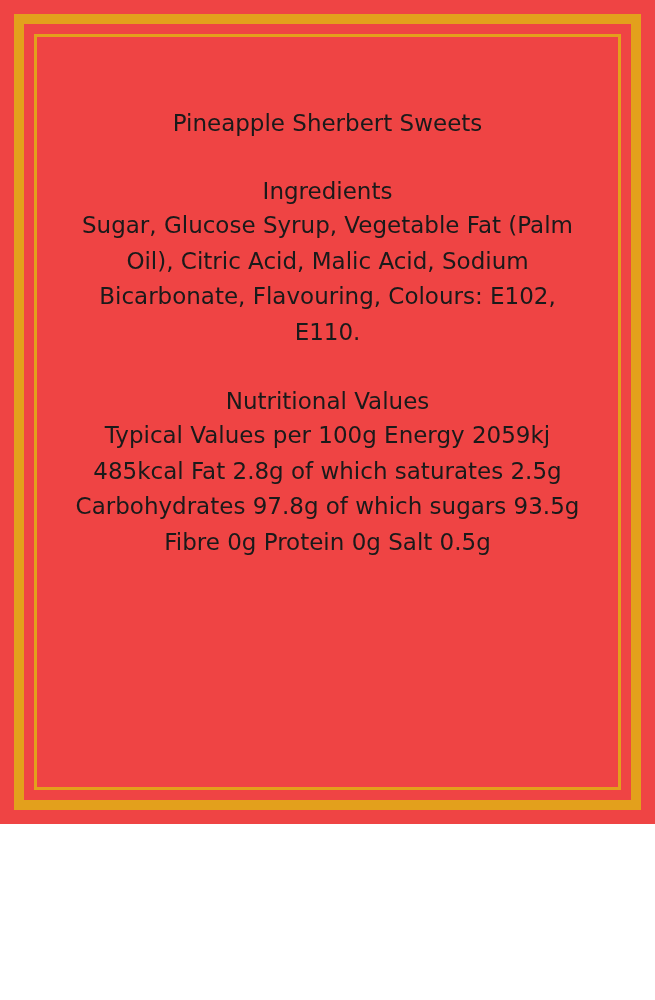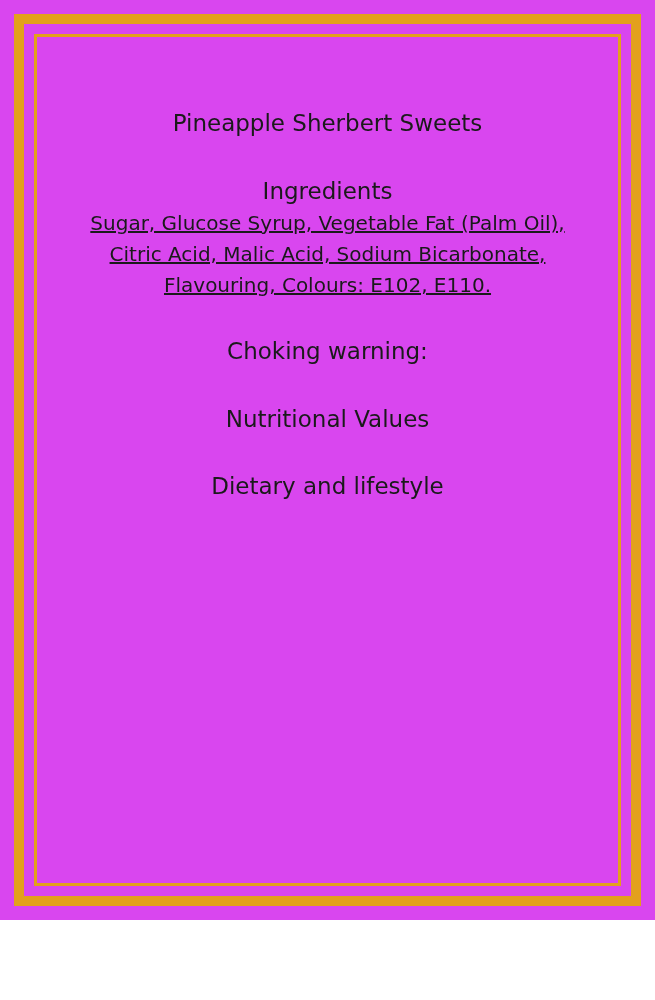--- a/index.html
+++ b/index.html
@@ -9,23 +9,23 @@
   body {
     width: 655px;
     height: 1000px;
     background: #ffffff;
     font-family: "DejaVu Sans", sans-serif;
     overflow: hidden;
   }
   .label-card {
     position: relative;
     width: 655px;
-    height: 920px;
+    height: 824px;
     box-sizing: border-box;
-    background: #d946ef;
+    background: #ef4444;
     padding: 8px;
   }
   
   .border-outer {
     position: absolute;
     left: 14px;
     top: 14px;
     right: 14px;
     bottom: 14px;
     border: 10px solid #E3A01C;
@@ -63,23 +63,22 @@
   }
   .section {
     margin-top: 33px;
     text-align: center;
   }
   .section-heading {
     font-size: 23px;
     line-height: 1.5;
   }
   .section-body {
-    font-size: 20px;
+    font-size: 23px;
     line-height: 1.55;
-    text-decoration: underline;
   }
   .spacer-bottom {
     height: 20px;
   }
 </style>
 </head>
 <body>
 
 <div class="label-card">
   <div class="border-outer"></div>
@@ -88,26 +87,25 @@
   <div class="content">
 
     <div class="product-title">Pineapple Sherbert Sweets</div>
 
     <div class="section">
       <div class="section-heading">Ingredients</div>
       <div class="section-body">Sugar, Glucose Syrup, Vegetable Fat (Palm Oil), Citric Acid, Malic Acid, Sodium Bicarbonate, Flavouring, Colours: E102, E110.</div>
     </div>
 
     <div class="section">
-      <div class="section-heading">Choking warning:</div>
     </div>
 
     <div class="section">
       <div class="section-heading">Nutritional Values</div>
+      <div class="section-body">Typical Values per 100g Energy 2059kj 485kcal Fat 2.8g of which saturates 2.5g Carbohydrates 97.8g of which sugars 93.5g Fibre 0g Protein 0g Salt 0.5g</div>
     </div>
 
     <div class="section">
-      <div class="section-heading">Dietary and lifestyle</div>
     </div>
 
     <div class="spacer-bottom"></div>
   </div>
 </div>
 
 </body></html>

